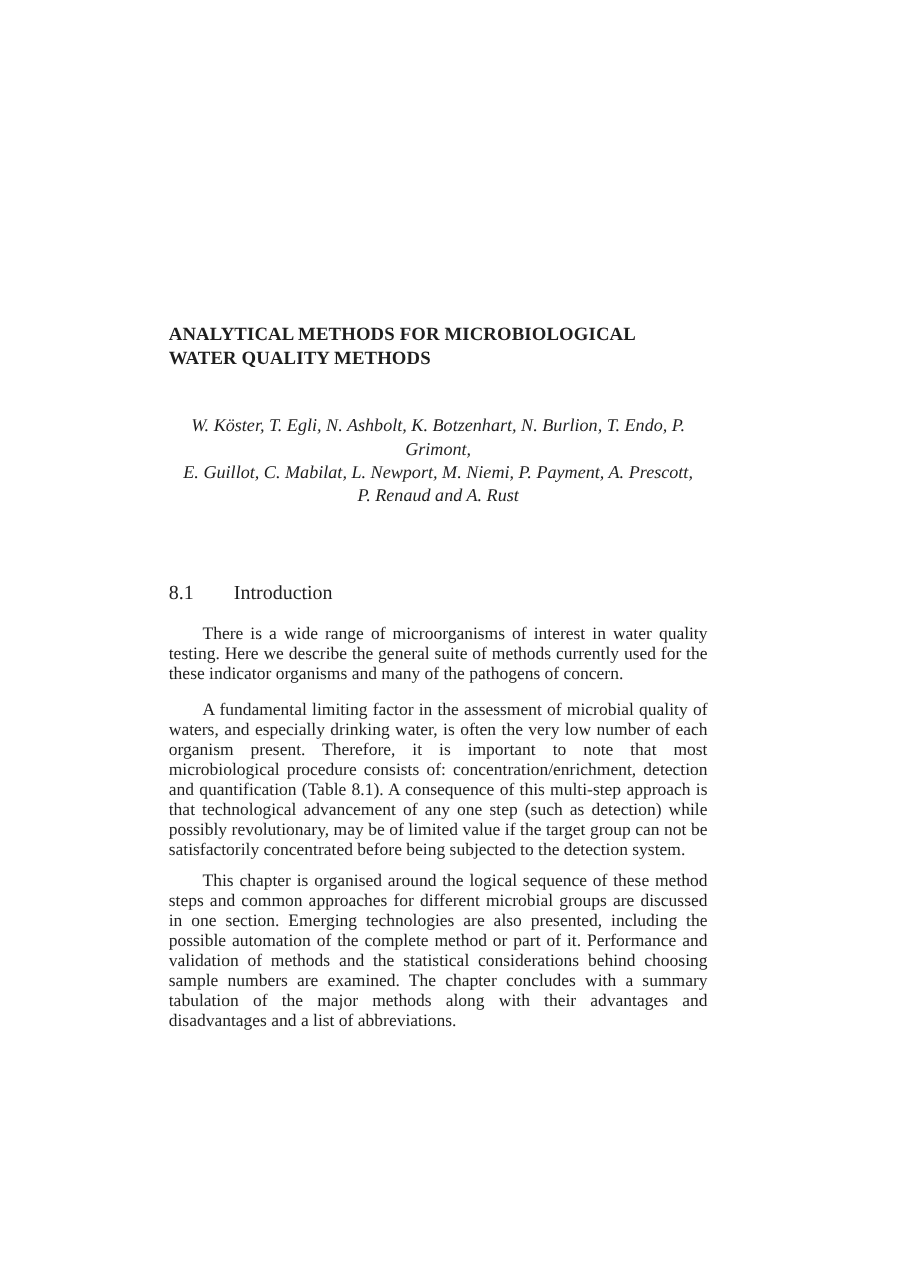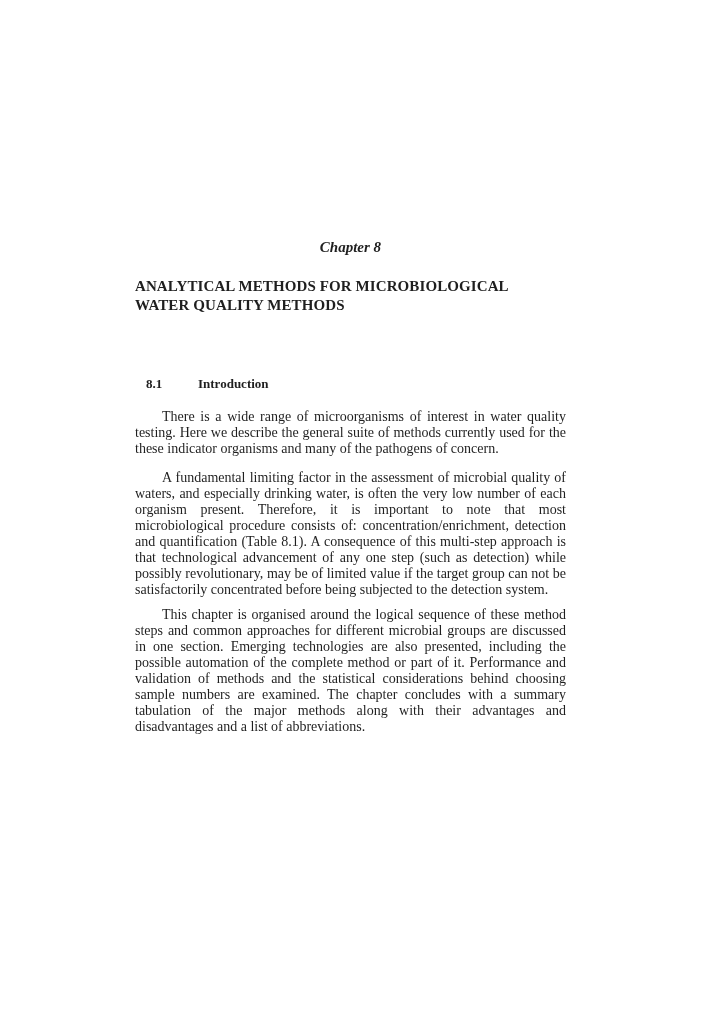--- a/index.html
+++ b/index.html
@@ -40,24 +40,23 @@
   }
   .authors {
     margin-top: 35px;
     text-align: center;
     font-style: italic;
     font-size: 14.5px;
     line-height: 18.5px;
   }
   .section-heading {
     margin-top: 60px;
-    font-size: 13px;
+    font-size: 16px;
     line-height: 18px;
-    font-weight: bold;
-    margin-left: 11px;
+    font-weight: normal;
   }
   .section-number {
     display: inline-block;
     width: 52px;
   }
   .body-para {
     margin: 0;
     font-size: 14px;
     line-height: 16px;
     text-align: justify;
@@ -72,27 +71,31 @@
     font-size: 14px;
     line-height: 16px;
   }
 </style>
 </head>
 <body>
 
 <div class="page">
   <div class="content">
 
-    <div class="chapter-label">Chapter 8</div>
 
     <div class="doc-title">
       <div>ANALYTICAL METHODS FOR MICROBIOLOGICAL</div>
       <div>WATER QUALITY METHODS</div>
     </div>
 
+    <div class="authors">
+      <div>W. Köster, T. Egli, N. Ashbolt, K. Botzenhart, N. Burlion, T. Endo, P. Grimont,</div>
+      <div>E. Guillot, C. Mabilat, L. Newport, M. Niemi, P. Payment, A. Prescott,</div>
+      <div>P. Renaud and A. Rust</div>
+    </div>
 
     <div class="section-heading">
       <span class="section-number">8.1</span><span>Introduction</span>
     </div>
 
     <p class="body-para para-1">There is a wide range of microorganisms of interest in water quality testing. Here we describe the general suite of methods currently used for the these indicator organisms and many of the pathogens of concern.</p>
 
     <p class="body-para para-2">A fundamental limiting factor in the assessment of microbial quality of waters, and especially drinking water, is often the very low number of each organism present. Therefore, it is important to note that most microbiological procedure consists of: concentration/enrichment, detection and quantification (Table 8.1). A consequence of this multi-step approach is that technological advancement of any one step (such as detection) while possibly revolutionary, may be of limited value if the target group can not be satisfactorily concentrated before being subjected to the detection system.</p>
 
     <p class="body-para para-3">This chapter is organised around the logical sequence of these method steps and common approaches for different microbial groups are discussed in one section. Emerging technologies are also presented, including the possible automation of the complete method or part of it. Performance and validation of methods and the statistical considerations behind choosing sample numbers are examined. The chapter concludes with a summary tabulation of the major methods along with their advantages and disadvantages and a list of abbreviations.</p>

